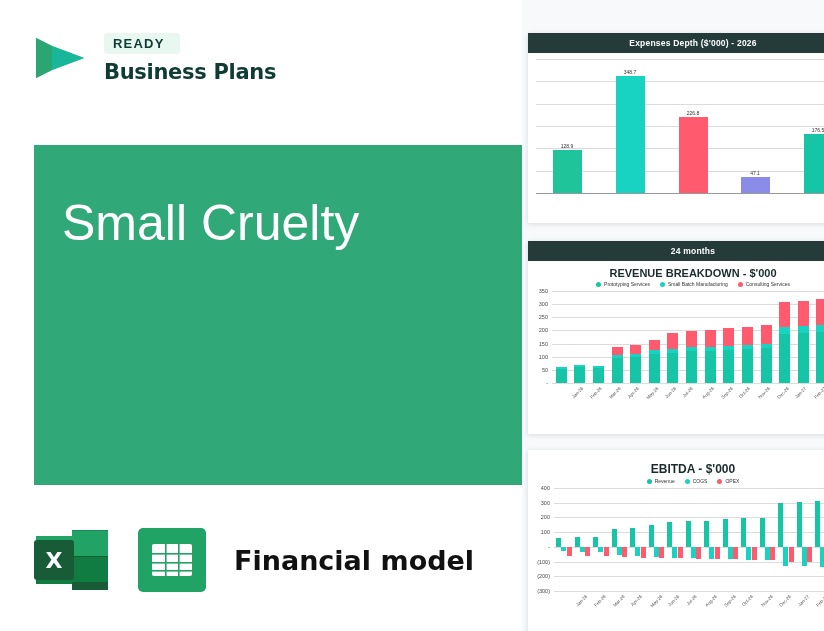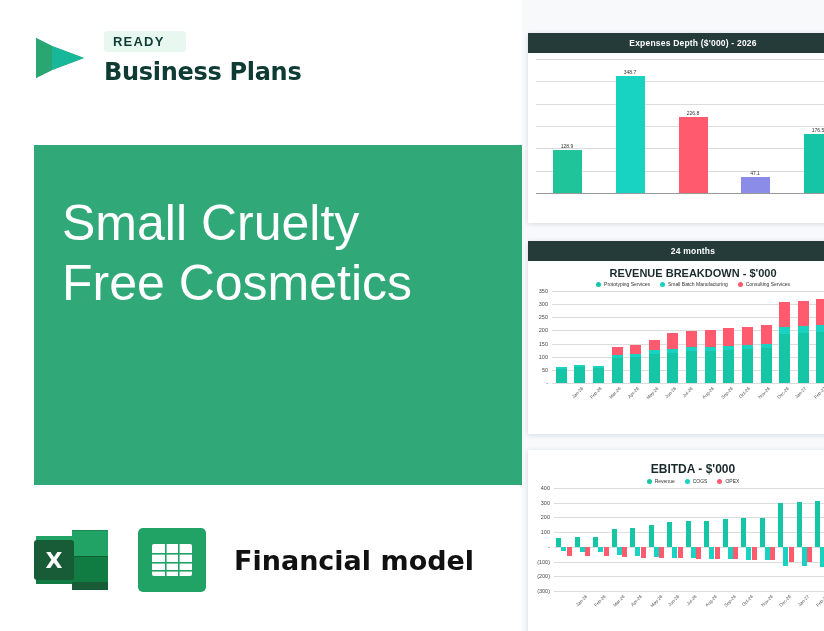--- a/index.html
+++ b/index.html
@@ -18,26 +18,26 @@
     width:60px;height:60px;position:relative;flex:0 0 auto;
   }
   .logo-text{margin-left:14px;}
   .ready-badge{
     display:inline-block;
     background:#e9f7f1;
     color:#0f3d35;
     font-size:13px;
     font-weight:bold;
     letter-spacing:1.2px;
-    padding:3px 21px 3px 9px;
+    padding:3px 15px 3px 9px;
     border-radius:3px;
   }
   .brand-name{
     font-family:"DejaVu Sans", sans-serif;
-    font-size:24px;
+    font-size:21px;
     font-weight:bold;
     color:#0e3b33;
     letter-spacing:-0.3px;
     margin-top:6px;
   }
   
   .green-panel{
     position:absolute;left:34px;top:145px;width:488px;height:340px;
     background:#30a877;
   }
@@ -130,21 +130,20 @@
   </div>
   <div class="logo-text">
     <div class="ready-badge">READY</div>
     <div class="brand-name">Business Plans</div>
   </div>
 </div>
 
 <div class="green-panel">
   <div class="title">
     <div>Small Cruelty</div>
-    <div>Free Cosmetics</div>
   </div>
 </div>
 
 <div class="icons-row">
   <div class="excel-icon">
     <svg width="76" height="76" viewBox="0 0 76 76">
       <rect x="2" y="14" width="36" height="48" fill="#1d6f42"></rect>
       <rect x="38" y="8" width="36" height="26" fill="#21a366"></rect>
       <rect x="38" y="34" width="36" height="26" fill="#107c41"></rect>
       <rect x="38" y="34" width="36" height="1" fill="#0b5f31"></rect>

